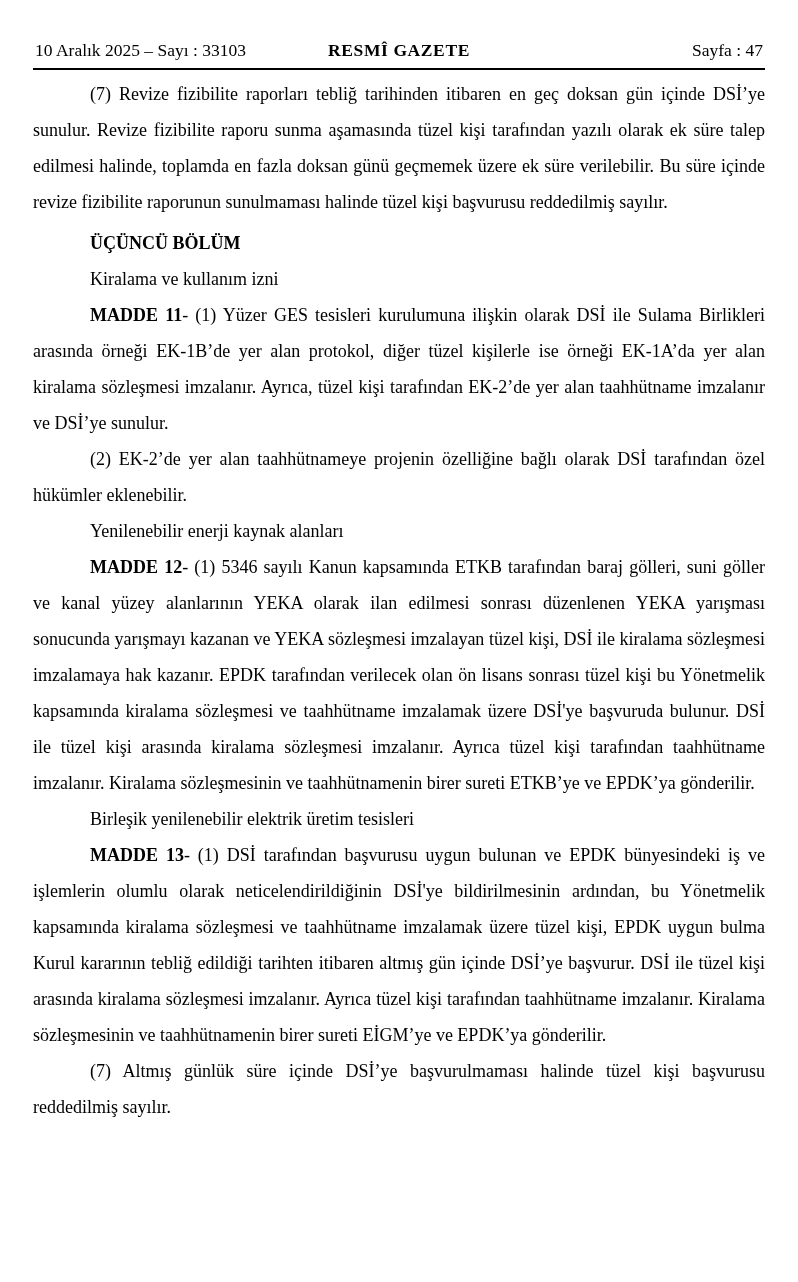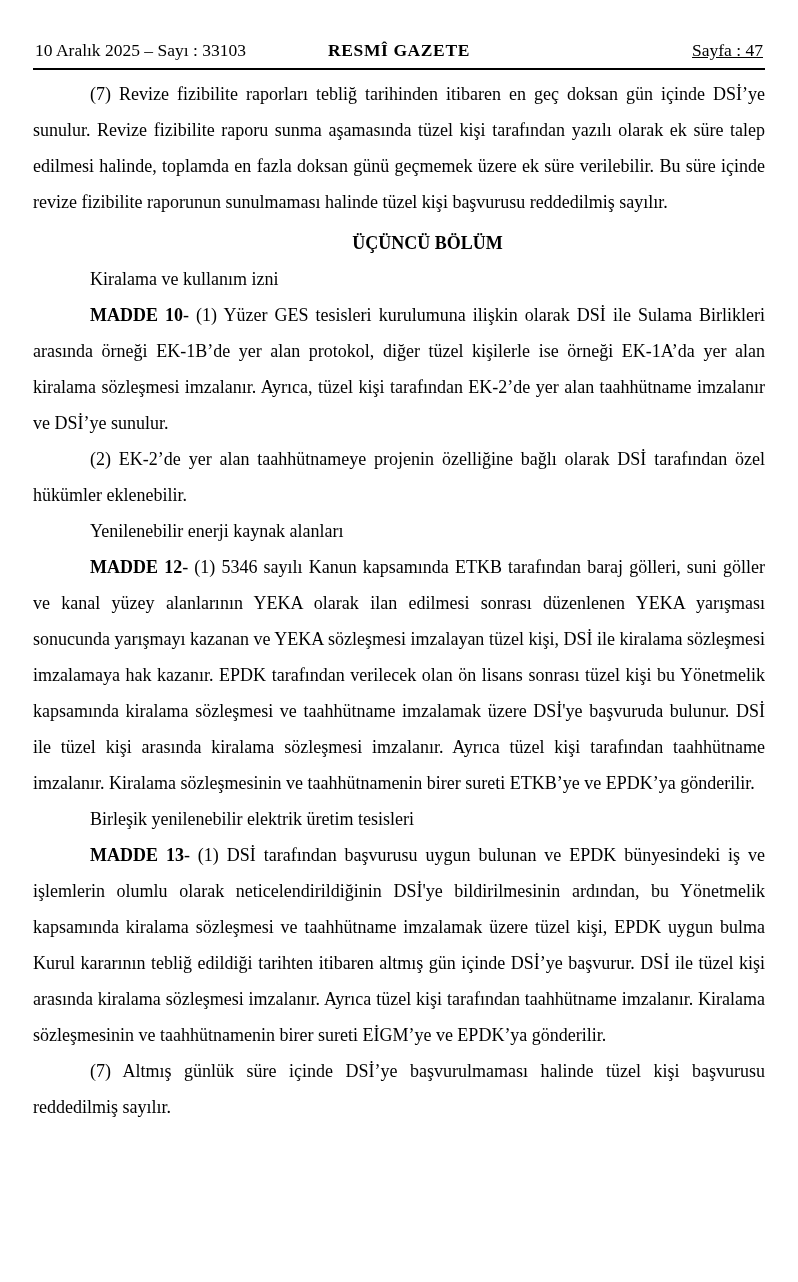--- a/index.html
+++ b/index.html
@@ -19,37 +19,36 @@
   }
   .gz-header {
     display: grid;
     grid-template-columns: 1fr auto 1fr;
     align-items: baseline;
     font-size: 17.5px;
     padding: 4px 2px 7px 2px;
   }
   .gz-header .h-left  { text-align: left; }
   .gz-header .h-center{ text-align: center; font-weight: bold; letter-spacing: 0.6px; margin-top: 28px; }
-  .gz-header .h-right { text-align: right; text-decoration: underline; }
+  .gz-header .h-right { text-align: right; }
   .rule {
     border: 0;
     border-top: 2px solid #000;
     margin: 0 0 6px 0;
   }
   .doc-body {
     font-size: 18px;
     line-height: 36px;
     text-align: justify;
   }
   .doc-body p {
     margin: 0;
     text-indent: 57px;
   }
   .center-head {
-    text-align: center;
     text-indent: 0;
     font-weight: bold;
   }
   .chapter { margin-top: 5px !important; }
   .sub-head { font-weight: normal; }
   b.lead { font-weight: bold; }
 </style>
 </head>
 <body>
 
@@ -65,21 +64,21 @@
 
   <main class="doc-body">
 
     <p>(7) Revize fizibilite raporları tebliğ tarihinden itibaren en geç doksan gün içinde DSİ’ye sunulur. Revize fizibilite raporu sunma aşamasında tüzel kişi tarafından yazılı olarak ek süre talep edilmesi halinde, toplamda en fazla doksan günü geçmemek üzere ek süre verilebilir. Bu süre içinde revize fizibilite raporunun sunulmaması halinde tüzel kişi başvurusu reddedilmiş sayılır.</p>
 
     <p class="center-head chapter">ÜÇÜNCÜ BÖLÜM</p>
 
 
     <p class="sub-head">Kiralama ve kullanım izni</p>
 
-    <p><b class="lead">MADDE 10</b><span>- (1) Yüzer GES tesisleri kurulumuna ilişkin olarak DSİ ile Sulama Birlikleri arasında örneği EK-1B’de yer alan protokol, diğer tüzel kişilerle ise örneği EK-1A’da yer alan kiralama sözleşmesi imzalanır. Ayrıca, tüzel kişi tarafından EK-2’de yer alan taahhütname imzalanır ve DSİ’ye sunulur.</span></p>
+    <p><b class="lead">MADDE 11</b><span>- (1) Yüzer GES tesisleri kurulumuna ilişkin olarak DSİ ile Sulama Birlikleri arasında örneği EK-1B’de yer alan protokol, diğer tüzel kişilerle ise örneği EK-1A’da yer alan kiralama sözleşmesi imzalanır. Ayrıca, tüzel kişi tarafından EK-2’de yer alan taahhütname imzalanır ve DSİ’ye sunulur.</span></p>
 
     <p>(2) EK-2’de yer alan taahhütnameye projenin özelliğine bağlı olarak DSİ tarafından özel hükümler eklenebilir.</p>
 
     <p class="sub-head">Yenilenebilir enerji kaynak alanları</p>
 
     <p><b class="lead">MADDE 12</b><span>- (1) 5346 sayılı Kanun kapsamında ETKB tarafından baraj gölleri, suni göller ve kanal yüzey alanlarının YEKA olarak ilan edilmesi sonrası düzenlenen YEKA yarışması sonucunda yarışmayı kazanan ve YEKA sözleşmesi imzalayan tüzel kişi, DSİ ile kiralama sözleşmesi imzalamaya hak kazanır. EPDK tarafından verilecek olan ön lisans sonrası tüzel kişi bu Yönetmelik kapsamında kiralama sözleşmesi ve taahhütname imzalamak üzere DSİ'ye başvuruda bulunur. DSİ ile tüzel kişi arasında kiralama sözleşmesi imzalanır. Ayrıca tüzel kişi tarafından taahhütname imzalanır. Kiralama sözleşmesinin ve taahhütnamenin birer sureti ETKB’ye ve EPDK’ya gönderilir.</span></p>
 
     <p class="sub-head">Birleşik yenilenebilir elektrik üretim tesisleri</p>
 
     <p><b class="lead">MADDE 13</b><span>- (1) DSİ tarafından başvurusu uygun bulunan ve EPDK bünyesindeki iş ve işlemlerin olumlu olarak neticelendirildiğinin DSİ'ye bildirilmesinin ardından, bu Yönetmelik kapsamında kiralama sözleşmesi ve taahhütname imzalamak üzere tüzel kişi, EPDK uygun bulma Kurul kararının tebliğ edildiği tarihten itibaren altmış gün içinde DSİ’ye başvurur. DSİ ile tüzel kişi arasında kiralama sözleşmesi imzalanır. Ayrıca tüzel kişi tarafından taahhütname imzalanır. Kiralama sözleşmesinin ve taahhütnamenin birer sureti EİGM’ye ve EPDK’ya gönderilir.</span></p>

